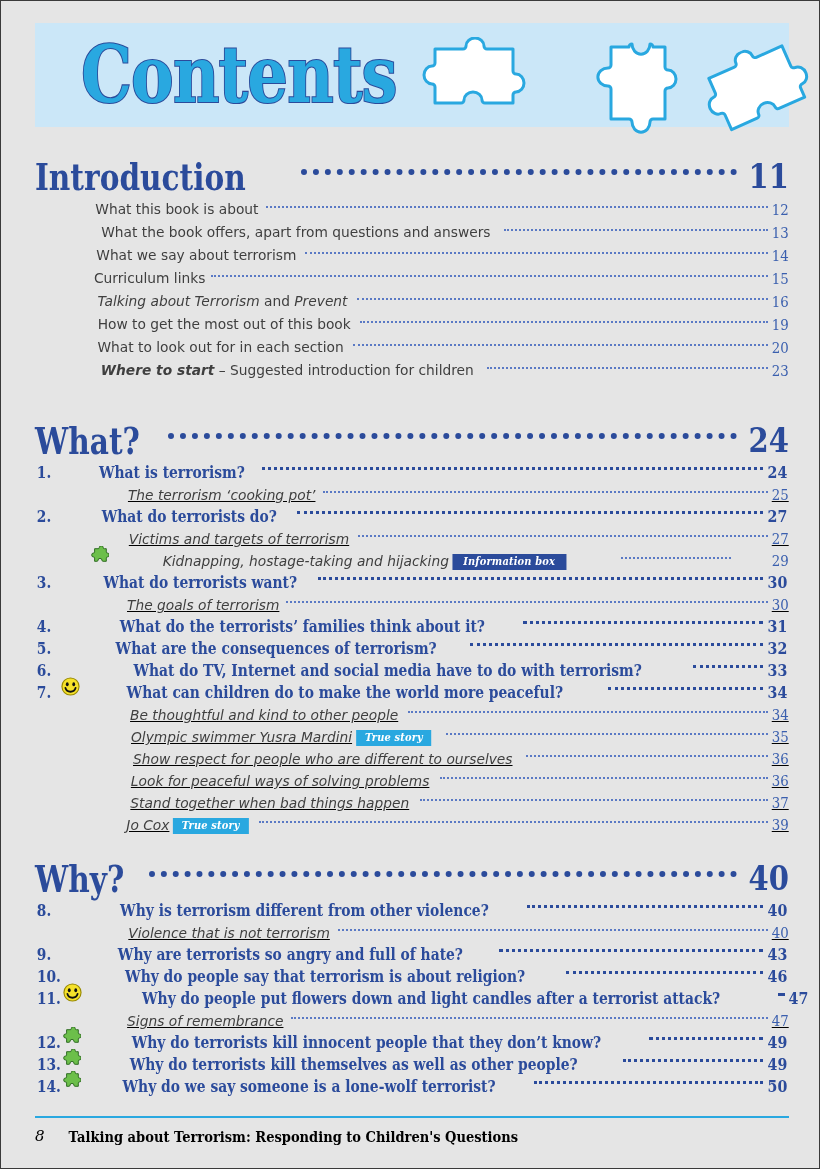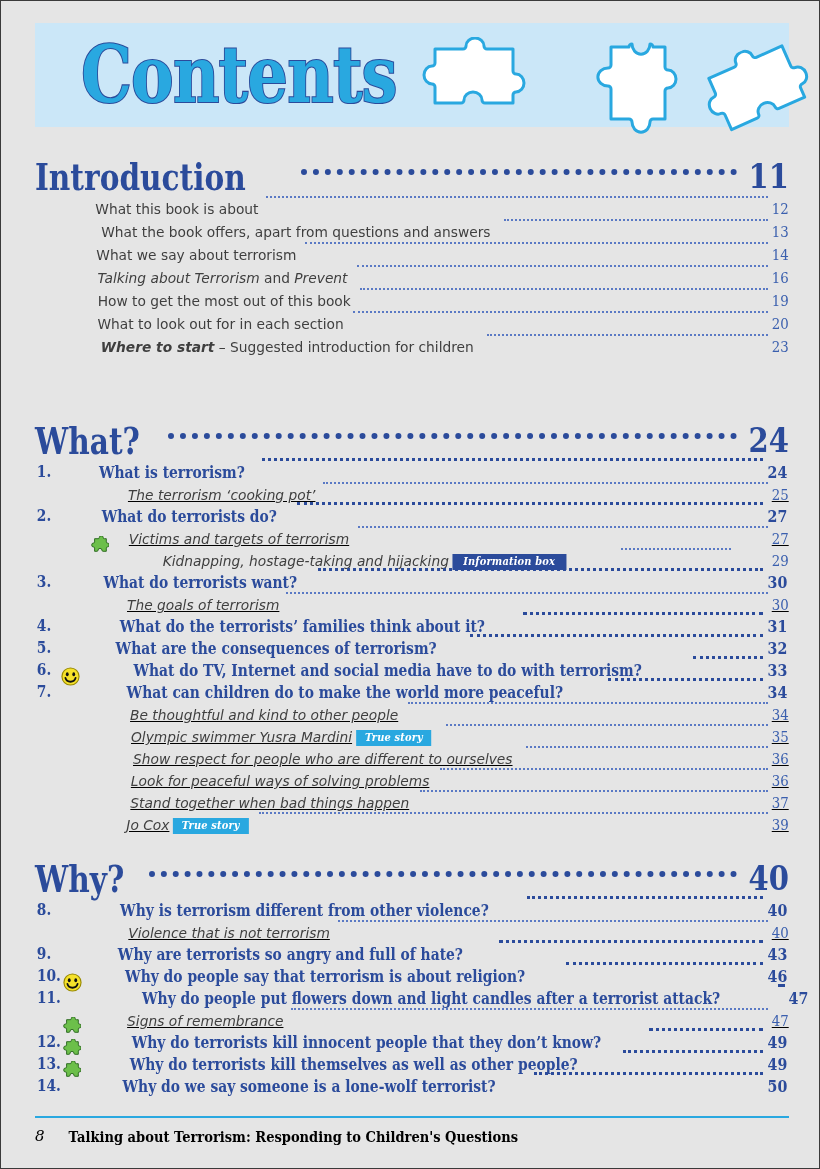--- a/index.html
+++ b/index.html
@@ -88,21 +88,21 @@
     color: #2b4b9b;
     transform: scaleX(0.88);
     transform-origin: right bottom;
     flex: 0 0 auto;
     white-space: nowrap;
   }
 
   
   .row {
     display: flex;
-    align-items: flex-start;
+    align-items: center;
     width: 100%;
     margin-top: 1px;
   }
   .row .num {
     flex: 0 0 26px;
     font-family: "DejaVu Serif", serif;
     font-weight: bold;
     font-size: 16px;
     color: #2b4b9b;
     transform: scaleX(0.86);
@@ -282,20 +282,25 @@
         </div>
         <div class="row sub intro ind-intro">
           <div class="label"><span>What the book offers, apart from questions and answers</span></div>
           <div class="leader"></div>
           <div class="pg">13</div>
         </div>
         <div class="row sub intro ind-intro">
           <div class="label"><span>What we say about terrorism</span></div>
           <div class="leader"></div>
           <div class="pg">14</div>
+        </div>
+        <div class="row sub intro ind-intro">
+          <div class="label"><span>Curriculum links</span></div>
+          <div class="leader"></div>
+          <div class="pg">15</div>
         </div>
         <div class="row sub intro ind-intro">
           <div class="label"><i>Talking about Terrorism</i> and <i>Prevent</i></div>
           <div class="leader"></div>
           <div class="pg">16</div>
         </div>
         <div class="row sub intro ind-intro">
           <div class="label"><span>How to get the most out of this book</span></div>
           <div class="leader"></div>
           <div class="pg">19</div>

